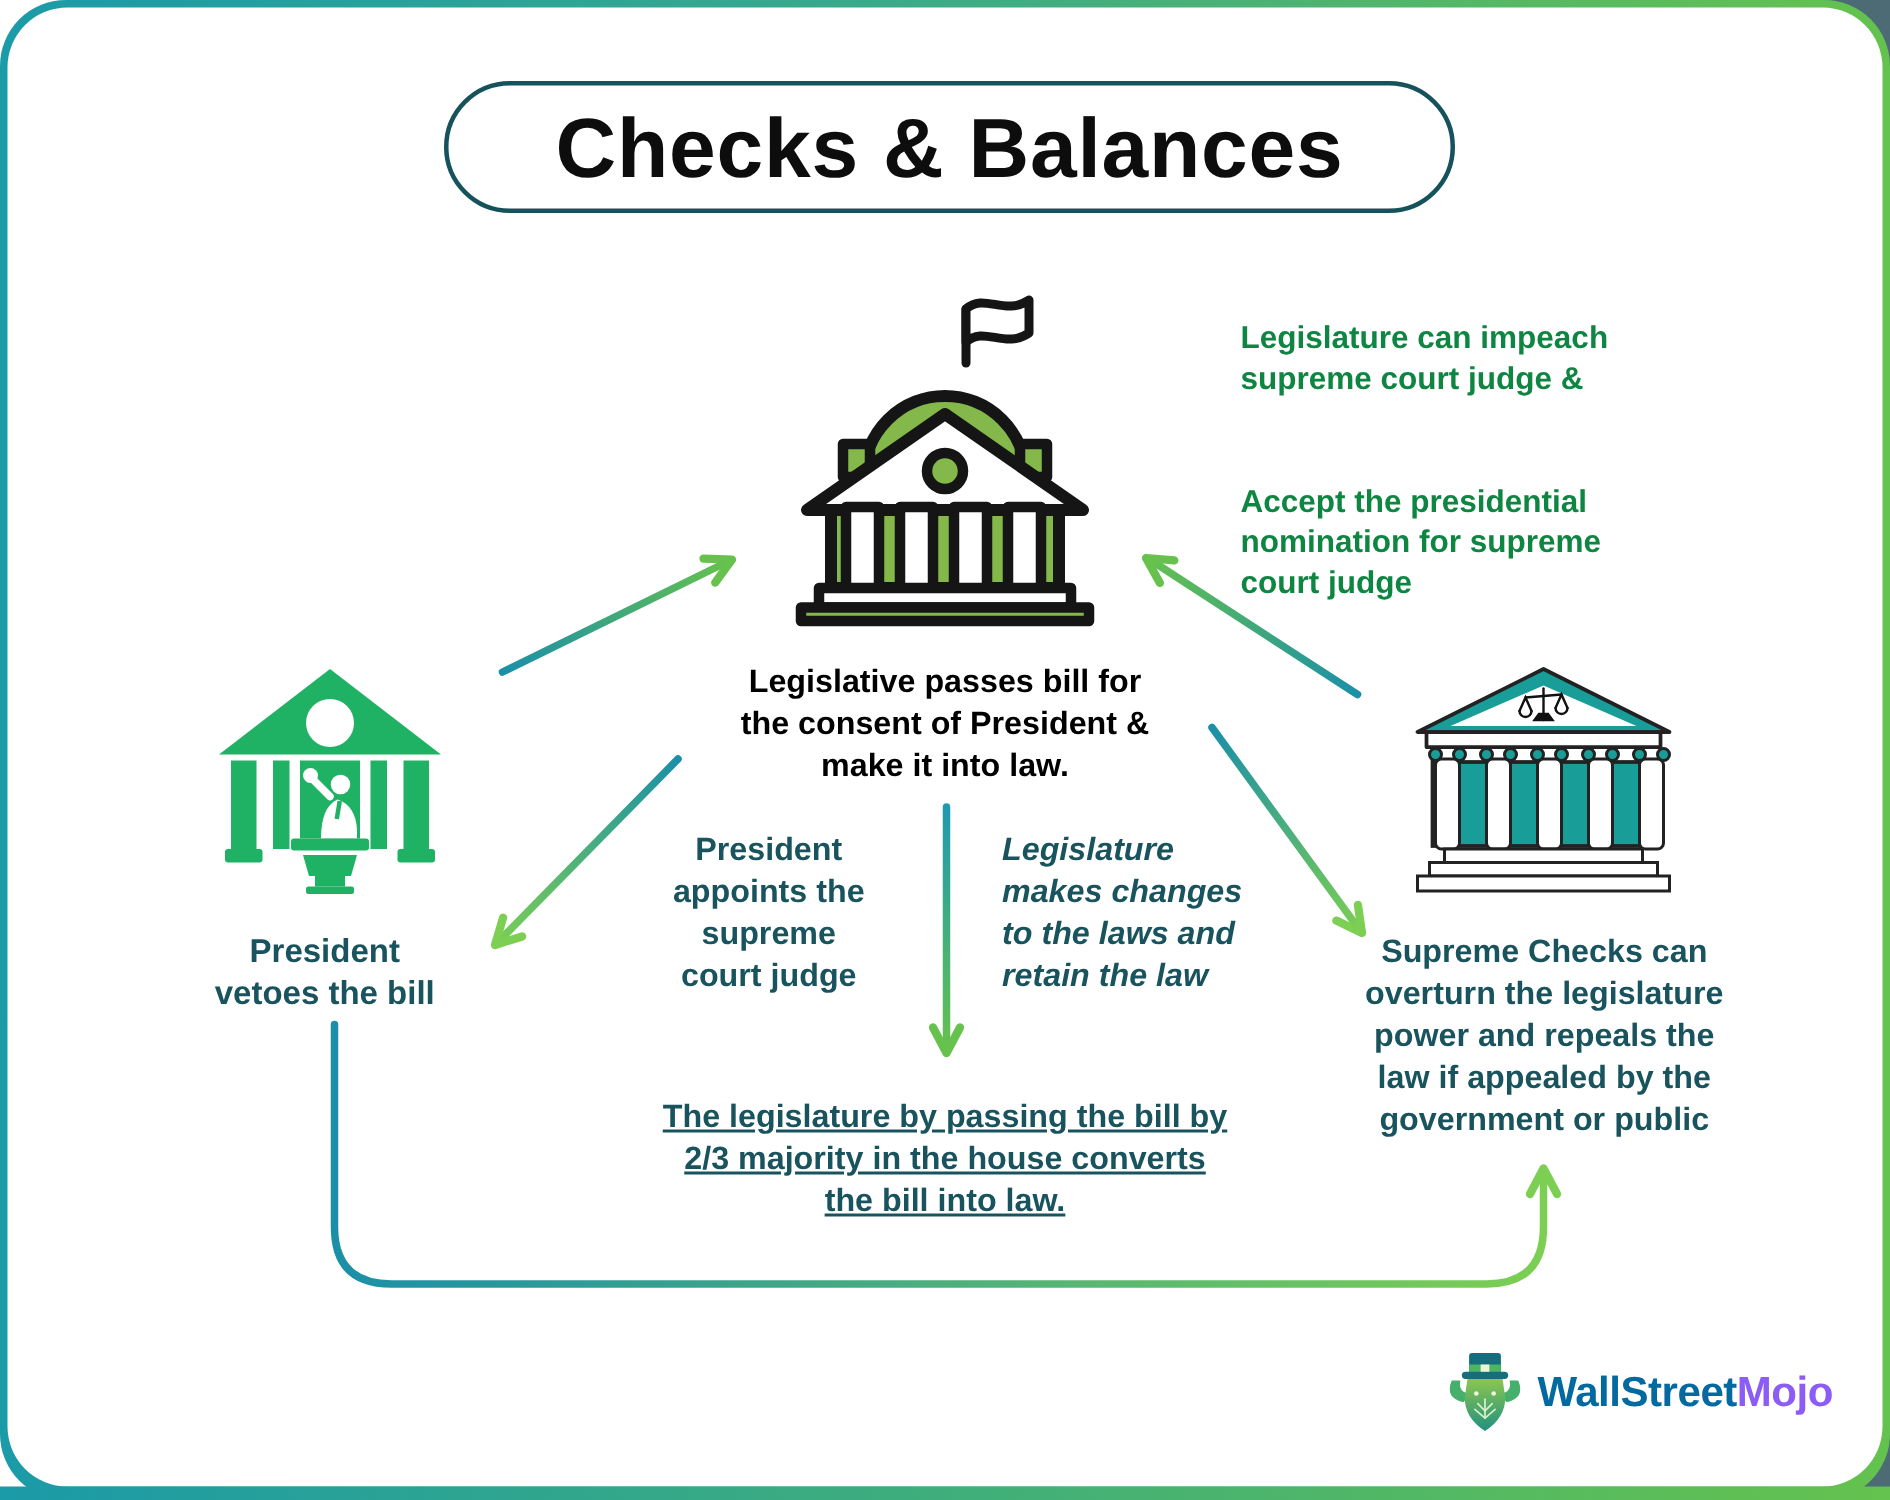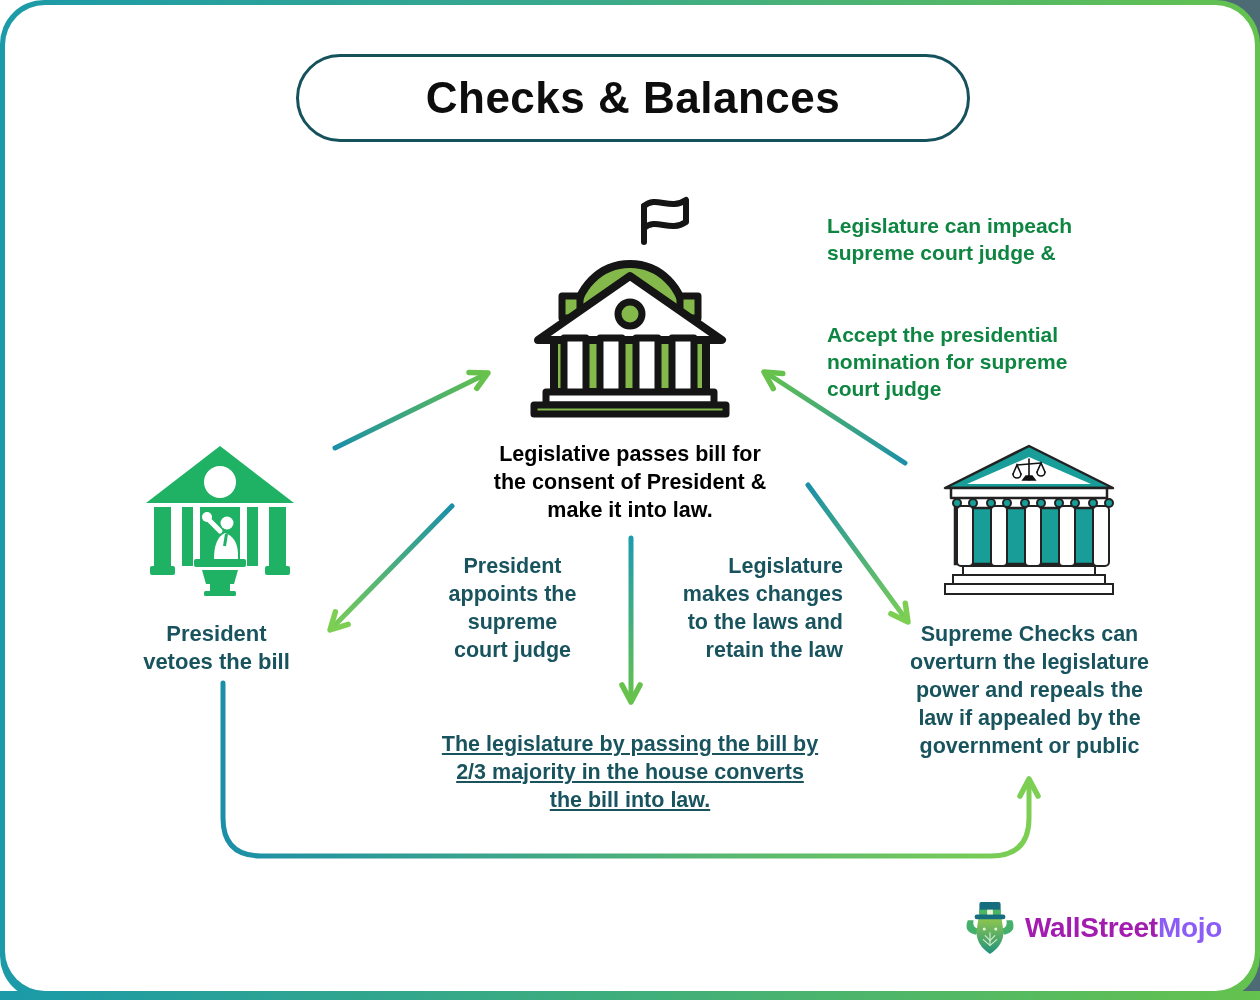--- a/index.html
+++ b/index.html
@@ -16,49 +16,49 @@
   #bottom-band{position:absolute;left:0;right:0;bottom:0;height:9px;background:linear-gradient(90deg,#1b9aa8 0%,#64c24e 100%);z-index:3;}
   #card{position:absolute;left:5px;right:5px;top:5px;bottom:9px;background:#ffffff;border-radius:40px;z-index:2;}
 
   #content{position:absolute;inset:0;z-index:4;}
 
   .abs{position:absolute;}
   .note{font-weight:700;white-space:pre-line;}
 
   #title-pill{left:296px;top:54px;width:668px;height:82px;border:3px solid #15525c;border-radius:46px;
     display:flex;align-items:center;justify-content:center;background:#ffffff;}
-  #title-pill .t{font-size:44px;font-weight:700;color:#0d0d0d;letter-spacing:.5px;}
+  #title-pill .t{font-size:56px;font-weight:700;color:#0d0d0d;letter-spacing:.5px;}
 
   .green-light{color:#74b443;}
   .green-dark{color:#0e8642;}
   .teal-dark{color:#19545e;}
   .black-txt{color:#000000;}
 
   #note-tl{left:145px;top:203px;width:330px;font-size:21px;line-height:27px;text-align:left;}
   #note-tl .p2{margin-top:28px;}
   #note-tr{left:827px;top:185px;width:330px;font-size:21px;line-height:27px;text-align:left;}
   #note-tr .p2{margin-top:28px;}
 
   #capitol-wrap{left:528px;top:190px;width:204px;height:228px;}
   #center-caption{left:455px;top:440px;width:350px;text-align:center;font-size:21.5px;line-height:28px;}
 
   #note-mid-left{left:425px;top:552px;width:175px;text-align:center;font-size:21.5px;line-height:28px;}
-  #note-mid-right{left:668px;top:552px;width:175px;text-align:right;font-size:21.5px;line-height:28px;}
+  #note-mid-right{left:668px;top:552px;width:175px;text-align:left;font-size:21.5px;line-height:28px;font-style:italic;}
 
   #president-wrap{left:146px;top:446px;width:148px;height:150px;}
   #president-caption{left:134px;top:620px;width:165px;text-align:center;font-size:22px;line-height:28px;}
 
   #supreme-wrap{left:943px;top:444px;width:172px;height:152px;}
   #supreme-caption{left:902px;top:620px;width:255px;text-align:center;font-size:21.5px;line-height:28px;}
 
   #bottom-caption{left:430px;top:730px;width:400px;text-align:center;font-size:21.5px;line-height:28px;text-decoration:underline;}
 
   #logo{left:963px;top:900px;display:flex;align-items:center;gap:8px;}
   #logo .brand{font-size:28px;font-weight:700;letter-spacing:-.3px;}
-  #logo .b1{color:#a21caf;}
+  #logo .b1{color:#0369a1;}
   #logo .b2{color:#8b5cf6;margin-top:32px;}
 
   svg{display:block;}
   #arrows{position:absolute;inset:0;pointer-events:none;}
 </style>
 </head>
 <body>
 
 <div id="stage">
   <div class="corner-dark tr"></div>

